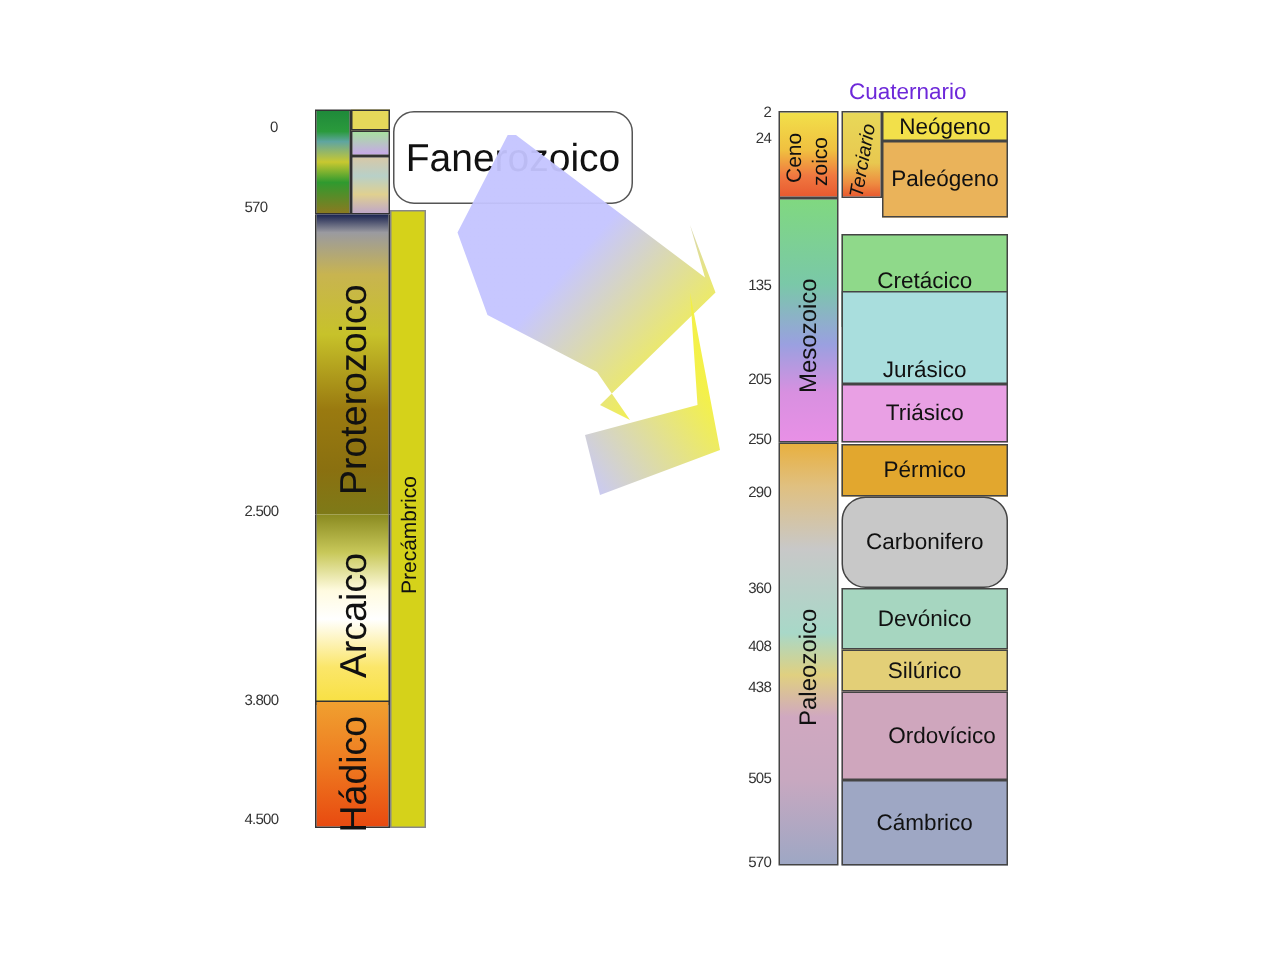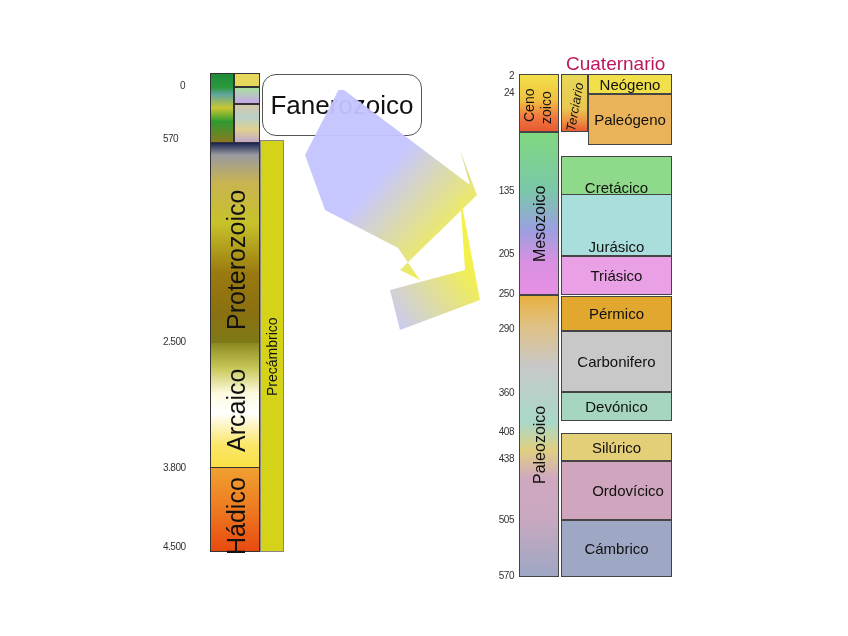--- a/index.html
+++ b/index.html
@@ -50,21 +50,21 @@
     </linearGradient>
     <linearGradient id="ag2" x1="0" y1="1" x2="1" y2="0">
       <stop offset="0" stop-color="#c4c4ff"></stop>
       <stop offset="0.7" stop-color="#f3f040"></stop>
     </linearGradient>
   </defs>
   <polygon points="50,-3 180,95 170,60 187,105 110,180 130,190 108,158 35,120 15,65" fill="url(#ag)" opacity="0.95"></polygon>
   <polygon points="100,200 175,180 170,105 190,210 110,240" fill="url(#ag2)" opacity="0.95"></polygon>
 </svg>
 
-<span class="abs" style="left:566px;top:53px;font-size:19px;color:#be185d;">Cuaternario</span>
+<span class="abs" style="left:566px;top:53px;font-size:15px;color:#6d28d9;">Cuaternario</span>
 
 <div>
   <span class="tick right" style="left:484px;top:70px;">2</span>
   <span class="tick right" style="left:484px;top:87px;">24</span>
   <span class="tick right" style="left:508px;top:127px;margin-top:36px;">66</span>
   <span class="tick right" style="left:484px;top:185px;">135</span>
   <span class="tick right" style="left:484px;top:248px;">205</span>
   <span class="tick right" style="left:484px;top:288px;">250</span>
   <span class="tick right" style="left:484px;top:323px;">290</span>
   <span class="tick right" style="left:484px;top:387px;">360</span>
@@ -98,24 +98,24 @@
   </div>
 <div class="cell" style="left:561px;top:194px;width:111px;height:62px;background:#a9dedd;align-items:flex-end;">
     <span>Jurásico</span>
   </div>
 <div class="cell" style="left:561px;top:256px;width:111px;height:39px;background:#e9a0e4;">
     <span>Triásico</span>
   </div>
 <div class="cell" style="left:561px;top:296px;width:111px;height:35px;background:#e2a72e;">
     <span>Pérmico</span>
   </div>
-<div class="cell" style="left:561px;top:331px;width:111px;height:61px;background:#c8c8c8;">
+<div class="cell" style="left:561px;top:331px;width:111px;height:61px;background:#c8c8c8;border-radius:16px;">
     <span>Carbonifero</span>
   </div>
-<div class="cell" style="left:561px;top:392px;width:111px;height:29px;background:#a6d6c0;">
+<div class="cell" style="left:561px;top:392px;width:111px;height:41px;background:#a6d6c0;">
     <span>Devónico</span>
   </div>
 <div class="cell" style="left:561px;top:433px;width:111px;height:28px;background:#e3cf77;">
     <span>Silúrico</span>
   </div>
 <div class="cell" style="left:561px;top:461px;width:111px;height:59px;background:#cfa6bd;padding-left:23px;">
     <span>Ordovícico</span>
   </div>
 <div class="cell" style="left:561px;top:520px;width:111px;height:57px;background:#9ea7c4;text-align:right;">
     <span>Cámbrico</span>

